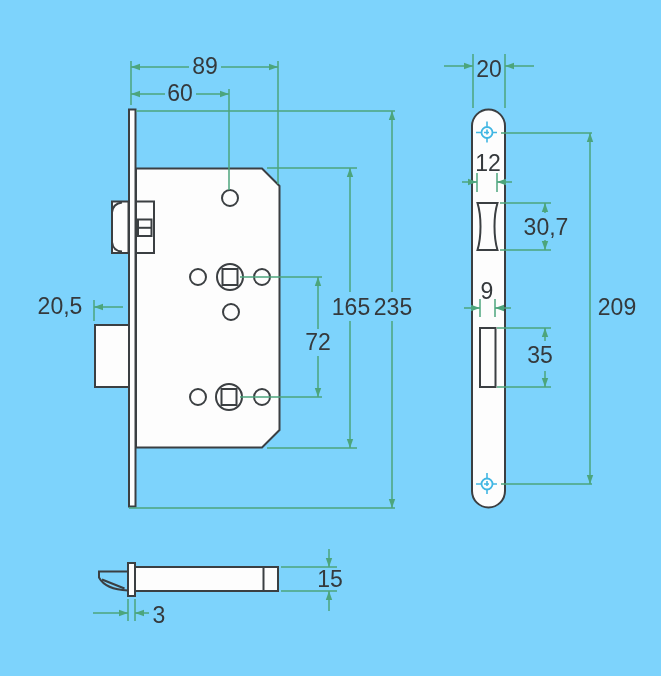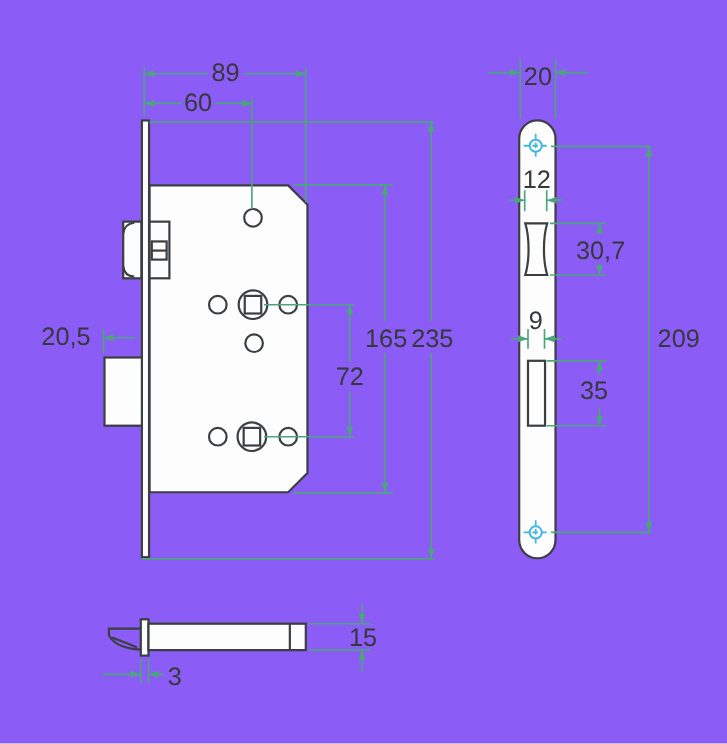--- a/index.html
+++ b/index.html
@@ -1,16 +1,16 @@
 <!DOCTYPE html>
 <html><head>
 <meta charset="utf-8">
 <style>
   html,body{margin:0;padding:0;background:#FDFDFD;}
-  .stage{position:relative;width:661px;height:676px;background:#8b5cf6;overflow:hidden;
+  .stage{position:relative;width:661px;height:676px;background:#7dd3fc;overflow:hidden;
          font-family:"Liberation Sans",sans-serif;}
   svg{display:block;}
   .out{stroke:#3B3F42;stroke-width:2;fill:none;stroke-linejoin:miter;}
   .outf{stroke:#3B3F42;stroke-width:2;fill:#FDFDFD;stroke-linejoin:miter;}
   .dim{stroke:#4CA57C;stroke-width:1.5;fill:none;}
   .ah{fill:#4CA57C;stroke:none;}
   .scr{stroke:#41B6E3;stroke-width:1.8;fill:none;}
   .scrd{stroke:#41B6E3;stroke-width:1.6;fill:none;stroke-dasharray:5 3;}
   text{font-family:"Liberation Sans",sans-serif;font-size:23px;fill:#35393C;}
 </style>

